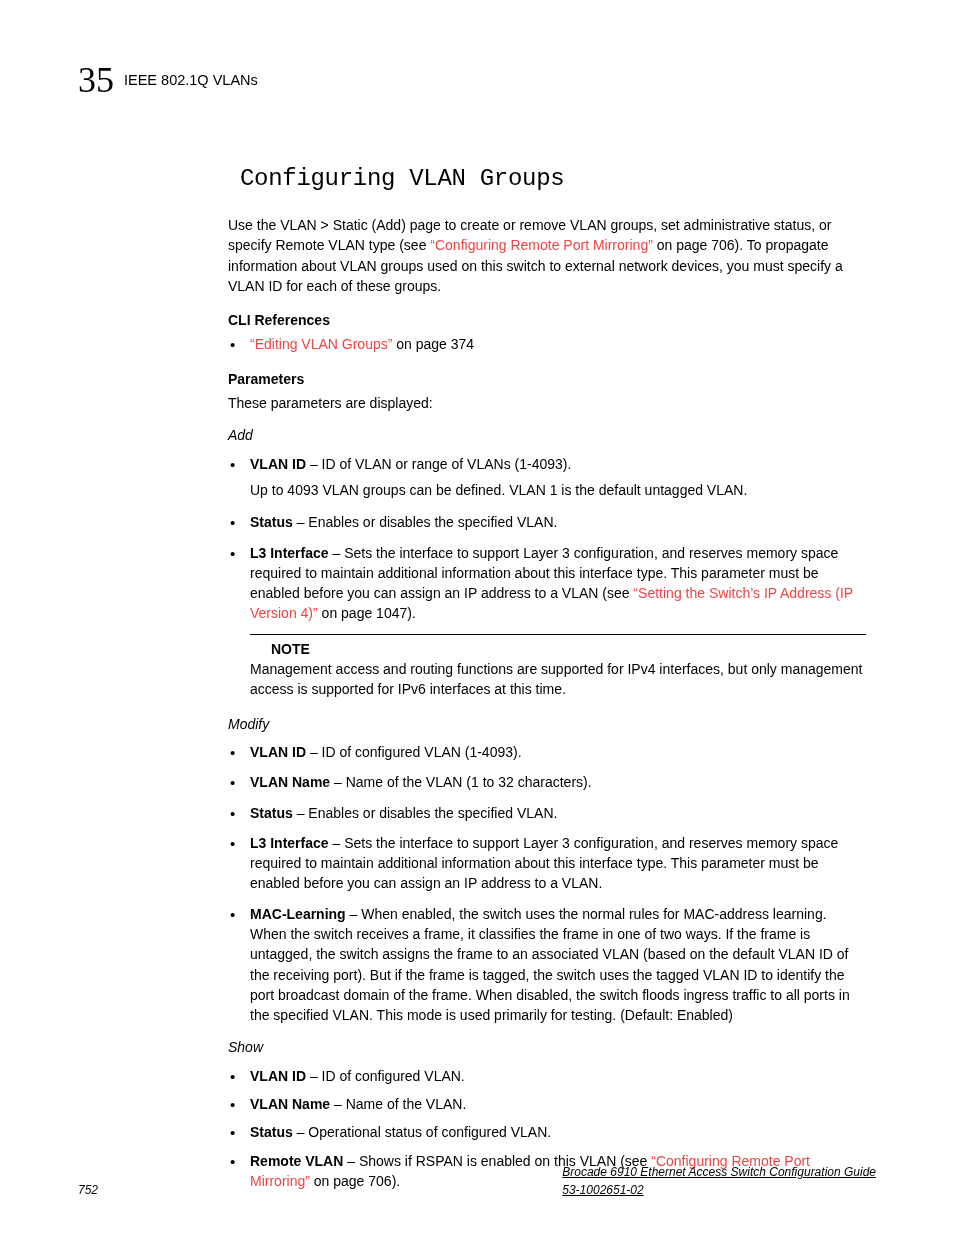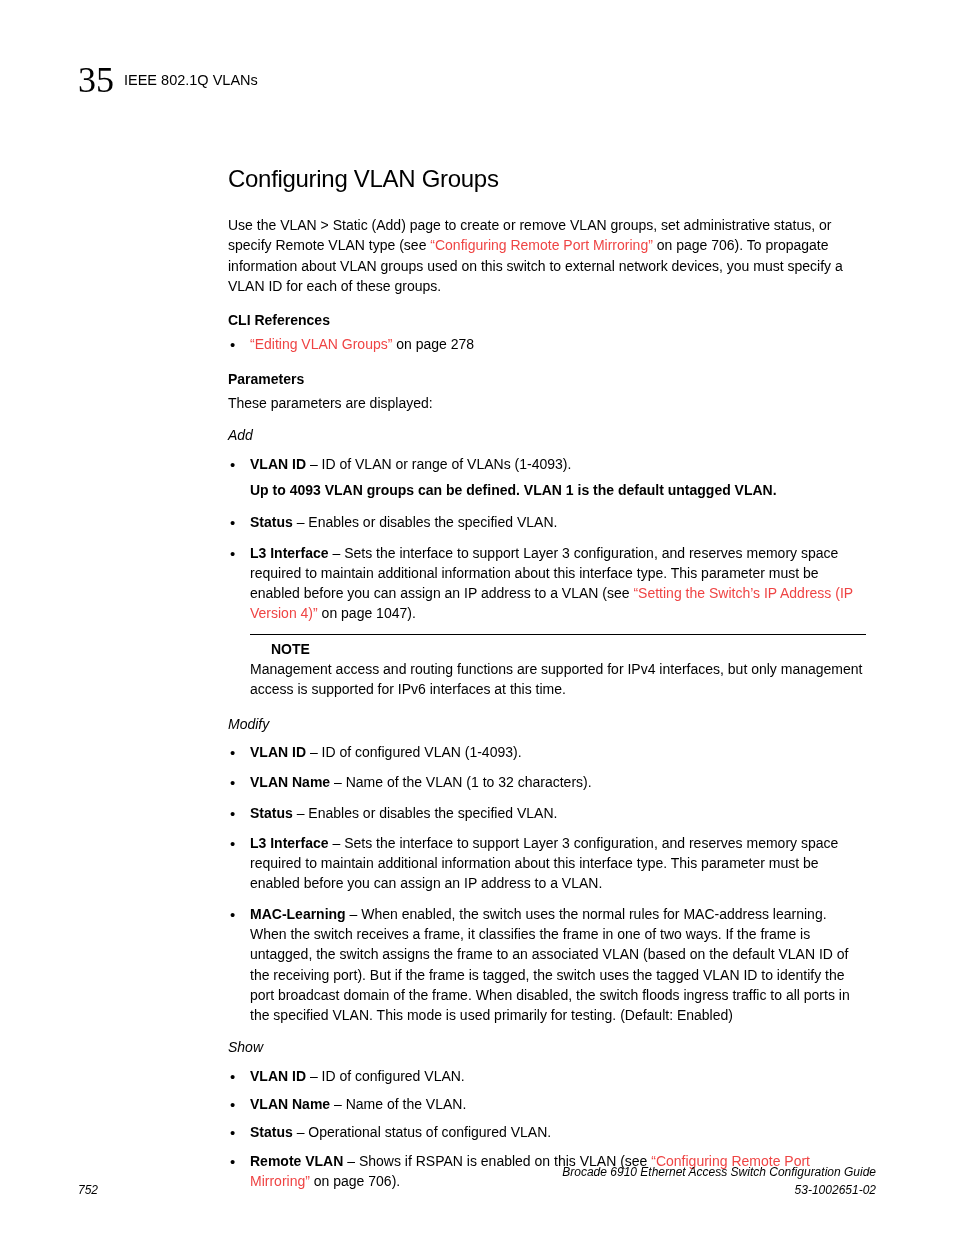--- a/index.html
+++ b/index.html
@@ -29,24 +29,24 @@
     font-weight: 400;
   }
   .chaptitle {
     font-size: 14.5px;
   }
   .content {
     margin-left: 150px;
     margin-right: 10px;
   }
   h2.section-heading {
-    font-family: Liberation Sans, sans-serif;
+    font-family: Liberation Mono, monospace;
     font-size: 24px;
     font-weight: 400;
-    margin: 0 0 18px 0;
+    margin: 0 0 18px 12px;
     font-stretch: condensed;
     letter-spacing: -0.3px;
   }
   p {
     margin: 0 0 14px 0;
   }
   a.link {
     color: #ef4444;
     text-decoration: none;
   }
@@ -73,21 +73,20 @@
     position: absolute;
     left: 2px;
     top: 0;
     font-size: 15px;
   }
   ul.bullets.tight > li {
     margin-bottom: 8px;
   }
   .sub-p {
     margin: 6px 0 12px 0;
-    font-weight: bold;
   }
   .note-block {
     margin: 10px 0 14px 22px;
   }
   .note-rule {
     border-top: 1px solid #000;
     margin-bottom: 4px;
   }
   .note-label {
     font-weight: bold;
@@ -100,21 +99,22 @@
     right: 78px;
     font-size: 12px;
     font-style: italic;
   }
   .footer-inner {
     display: flex;
     justify-content: space-between;
     align-items: flex-end;
   }
   .footer-right {
-    text-align: right;
+    text-align: left;
+    text-decoration: underline;
   }
   b { font-weight: bold; }
 </style>
 </head>
 <body>
 
 <div class="page">
   <div class="header">
     <span class="chapnum">35</span>
     <span class="chaptitle">IEEE 802.1Q VLANs</span>
@@ -123,21 +123,21 @@
   <div class="content">
     <h2 class="section-heading">Configuring VLAN Groups</h2>
 
     <p>
       <span>Use the VLAN &gt; Static (Add) page to create or remove VLAN groups, set administrative status, or specify Remote VLAN type (see </span><a class="link" href="#">“Configuring Remote Port Mirroring”</a><span> on page 706). To propagate information about VLAN groups used on this switch to external network devices, you must specify a VLAN ID for each of these groups.</span>
     </p>
 
     <div class="subhead">CLI References</div>
     <ul class="bullets tight">
       <li>
-        <a class="link" href="#">“Editing VLAN Groups”</a><span> on page 278</span>
+        <a class="link" href="#">“Editing VLAN Groups”</a><span> on page 374</span>
       </li>
     </ul>
 
     <div class="subhead">Parameters</div>
     <p style="margin-bottom:10px;">These parameters are displayed:</p>
 
     <div class="italic-sub">Add</div>
     <ul class="bullets">
       <li>
         <b>VLAN ID</b><span> – ID of VLAN or range of VLANs (1-4093).</span>

